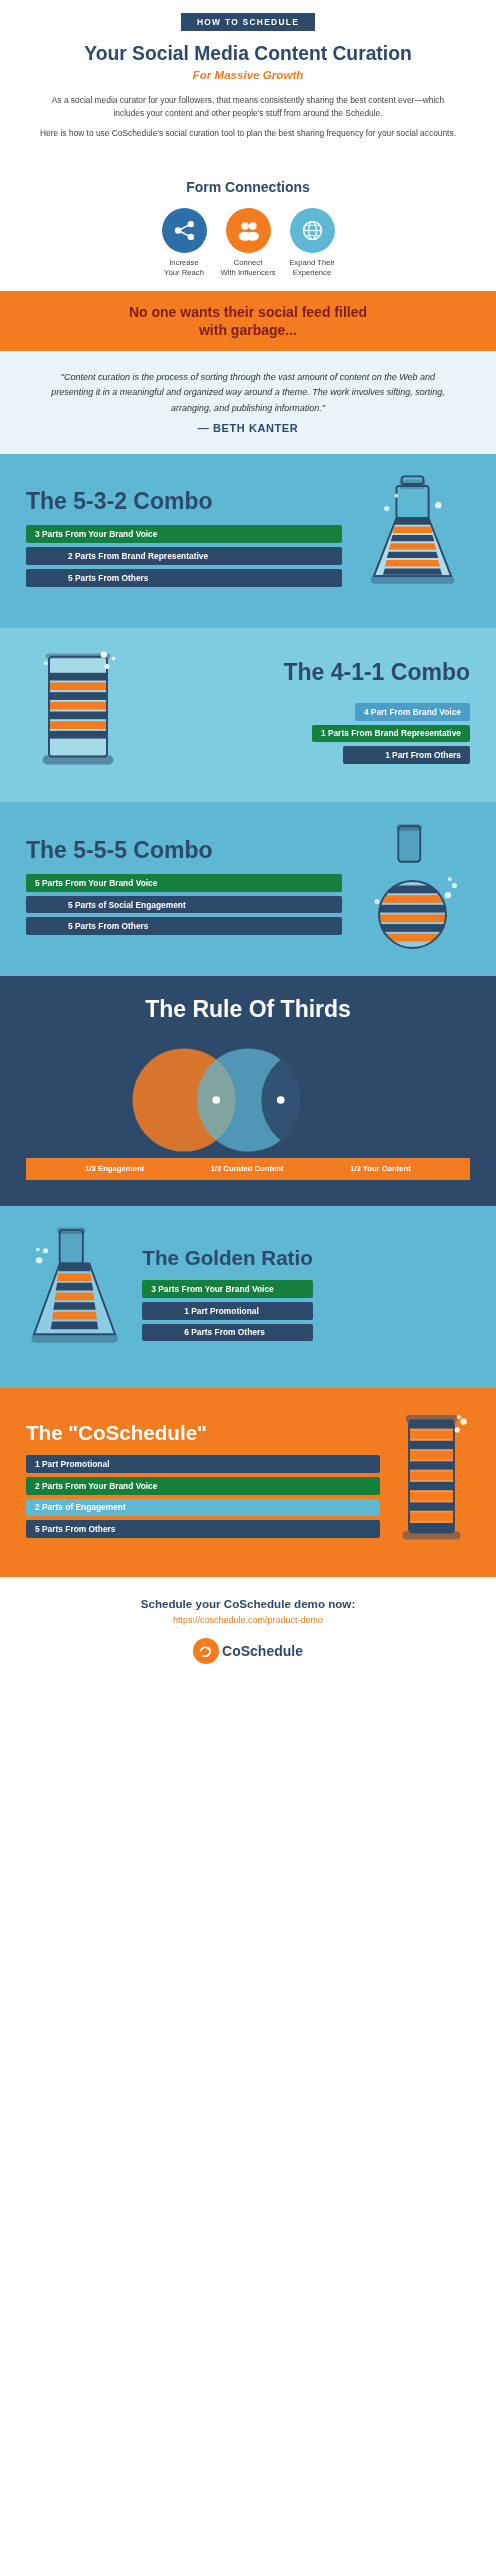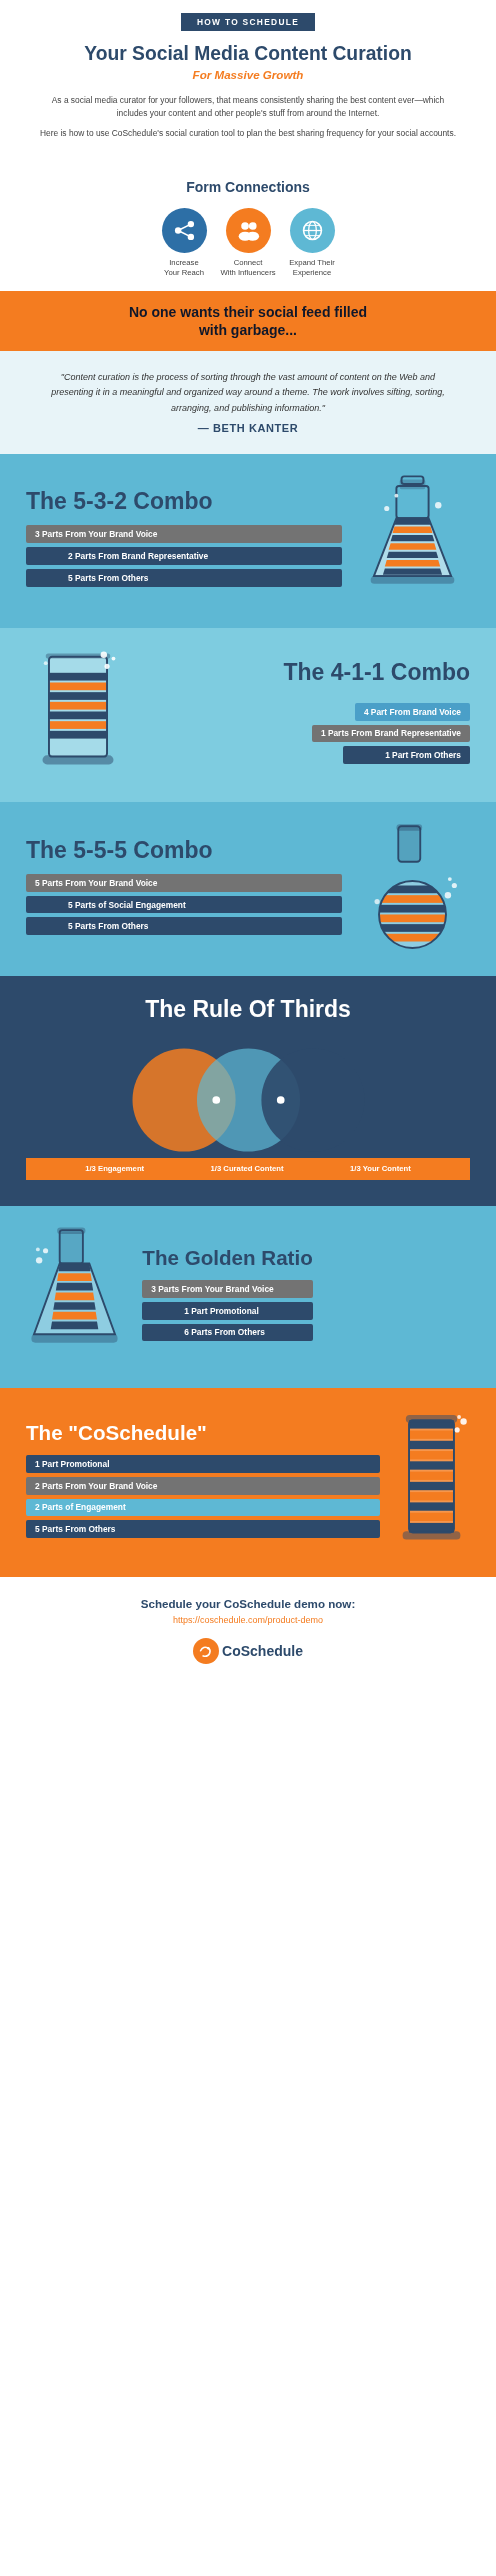--- a/index.html
+++ b/index.html
@@ -88,21 +88,21 @@
     .icon-label {
       font-size: 7.7px;
       color: #444;
       text-align: center;
       line-height: 1.3;
     }
 
     
     .orange-banner {
       background: #f47c20;
-      color: #0f172a;
+      color: #7f1d1d;
       text-align: center;
       padding: 11.6px 26px;
       font-size: 14px;
       font-weight: bold;
       line-height: 1.3;
     }
 
     
     .quote-section {
       background: #e8f4f8;
@@ -164,21 +164,21 @@
       margin-top: 6.4px;
     }
     .parts-badge {
       display: inline-block;
       padding: 3.9px 9px;
       font-size: 8.4px;
       font-weight: bold;
       color: #fff;
       border-radius: 1.9px;
     }
-    .badge-orange { background: #737373; }
+    .badge-orange { background: #15803d; }
     .badge-navy { background: #2d4a6b; padding-left: 42px; }
     .badge-blue { background: #4a9fc8; }
 
     
     .rule-section {
       background: #2d4a6b;
       padding: 19.3px 26px 26px;
       text-align: center;
     }
     .rule-title {
@@ -278,21 +278,21 @@
       color: #2d4a6b;
     }
   </style>
 </head>
 <body>
 
 <div class="header-section">
   <div class="how-to-badge">HOW TO SCHEDULE</div>
   <div class="main-title">Your Social Media Content Curation</div>
   <div class="subtitle-italic">For Massive Growth</div>
-  <p class="intro-text">As a social media curator for your followers, that means consistently sharing the best content ever—which includes your content and other people's stuff from around the Internet.</p>
+  <p class="intro-text">As a social media curator for your followers, that means consistently sharing the best content ever—which includes your content and other people's stuff from around the Schedule.</p>
   <p class="intro-text">Here is how to use CoSchedule's social curation tool to plan the best sharing frequency for your social accounts.</p>
 </div>
 
 <div class="form-connections">
   <div class="form-connections-title">Form Connections</div>
   <div class="icons-row">
     <div class="icon-item">
       <div class="icon-circle blue">
         <svg width="23" height="23" viewBox="0 0 36 36" fill="none">
           <circle cx="28" cy="8" r="5" fill="white"></circle>

